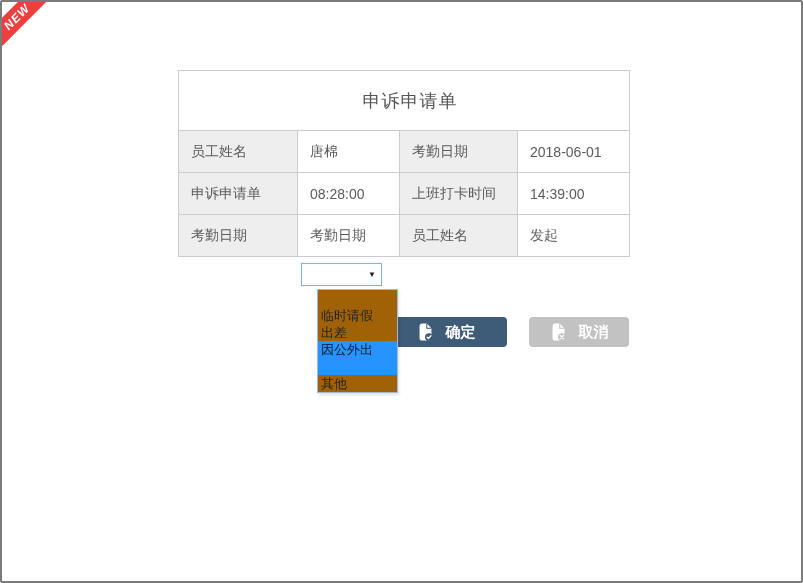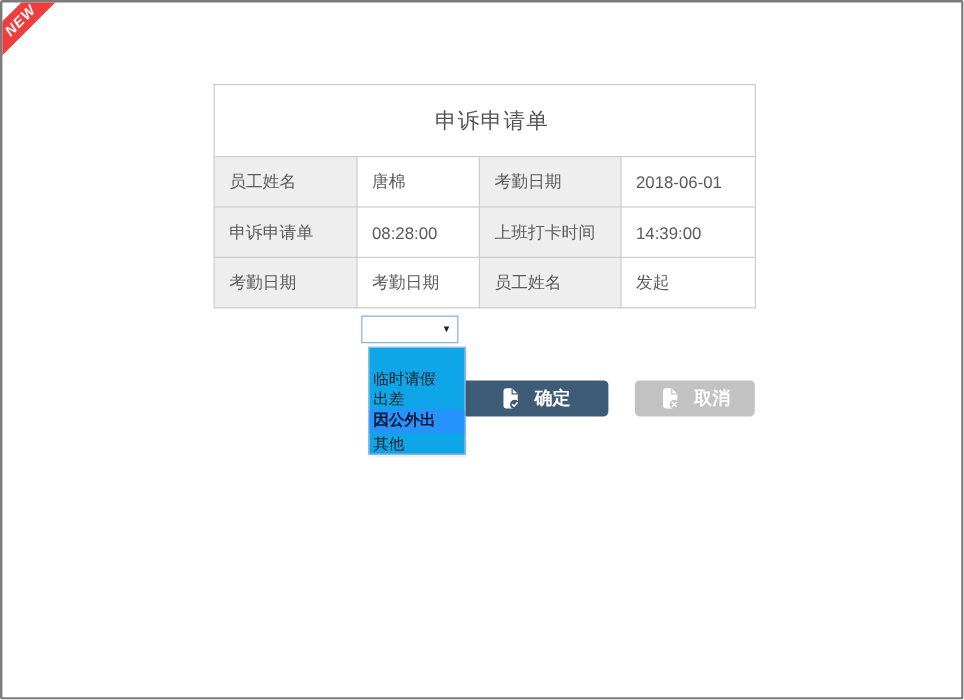--- a/index.html
+++ b/index.html
@@ -66,35 +66,35 @@
     box-shadow:0 0 1px #b9d4ef;
   }
   .select-value{
     position:absolute;left:4px;top:4px;font-size:13px;color:#222;
   }
   .select-arrow{
     position:absolute;right:5px;top:6px;
     font-size:8px;color:#222;line-height:10px;
   }
   .option-list{
-    position:absolute;left:6px;top:26px;
+    position:absolute;left:16px;top:26px;
     width:81px;
     box-sizing:border-box;
     border:1px solid #9ebcd9;
-    background:#0ea5e9;
+    background:#a16207;
     box-shadow:1px 2px 3px rgba(0,0,0,0.12);
   }
   .option{
     height:17px;line-height:17px;
     font-size:13px;color:#222;
     padding-left:3px;
     white-space:nowrap;overflow:hidden;
   }
   .option.highlighted{
-    background:#2793ff;color:#001a33;height:20px;line-height:18px;font-weight:bold;
+    background:#2793ff;color:#001a33;height:34px;line-height:18px;
   }
 
   
   .btn{
     position:absolute;top:315px;height:30px;
     border:none;border-radius:4px;
     display:flex;align-items:center;justify-content:center;
     gap:12px;
     color:#fff;font-size:15px;font-weight:bold;
     font-family:"Liberation Sans","DejaVu Sans",sans-serif;

